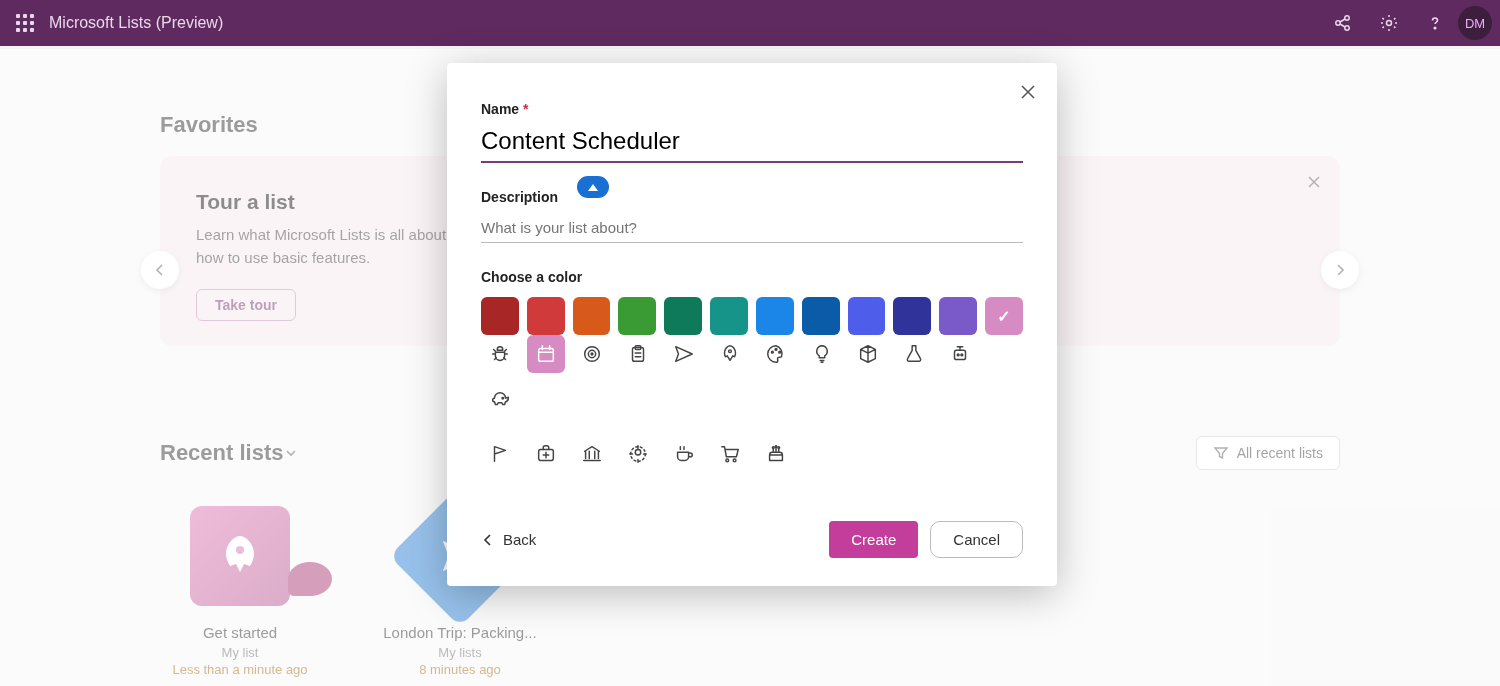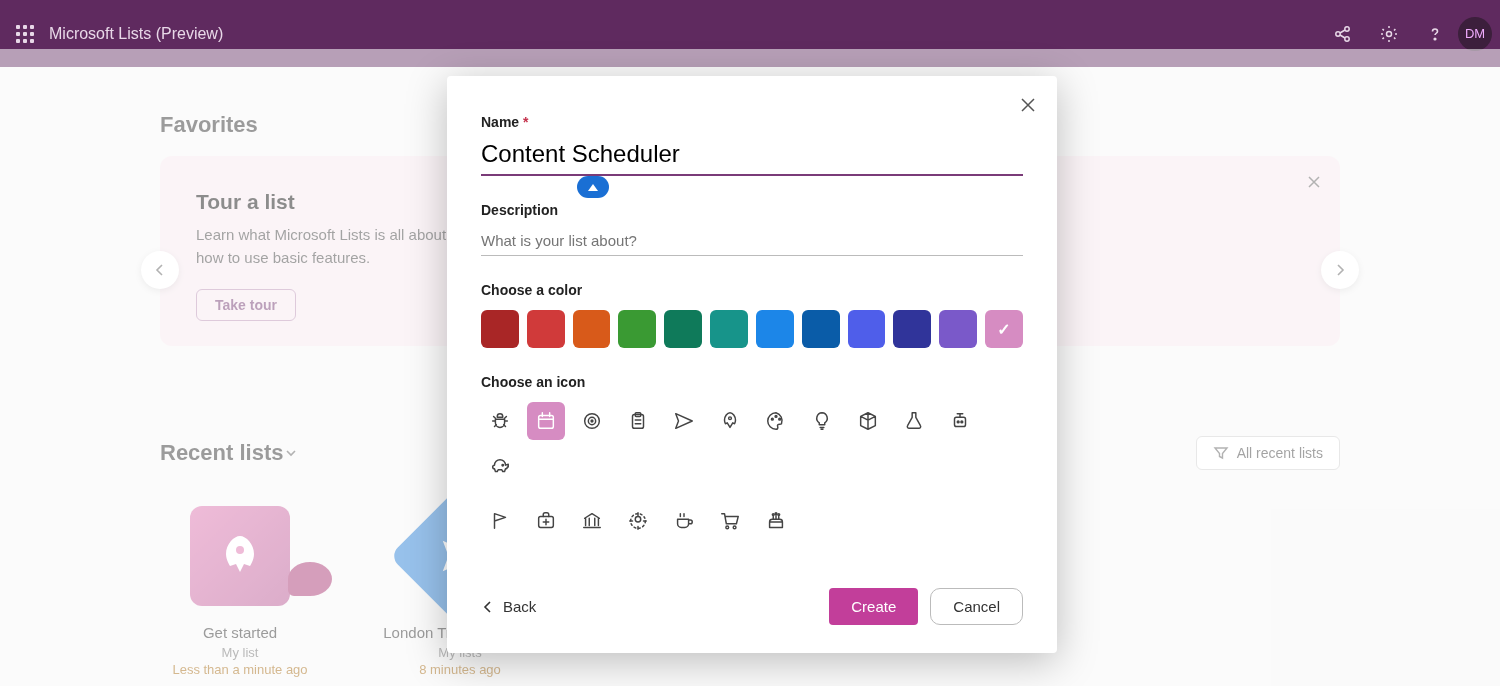--- a/index.html
+++ b/index.html
@@ -1,20 +1,20 @@
 <!DOCTYPE html>
 <html><head>
 <meta charset="utf-8">
 <style>
   * { box-sizing: border-box; margin: 0; padding: 0; font-family: "Segoe UI", -apple-system, sans-serif; }
   html, body { width: 1500px; height: 686px; overflow: hidden; }
   body { background: #f5f5f5; position: relative; }
 
   
-  .topbar { height: 67px; background: #5f2a5f; display: flex; align-items: center; color: #e8d8e8; }
+  .topbar { height: 46px; background: #5f2a5f; display: flex; align-items: center; color: #e8d8e8; }
   .topbar .waffle { width: 49px; height: 49px; display:flex; align-items:center; justify-content:center; }
   .topbar .waffle-icon { width:18px; height:18px; display:grid; grid-template-columns:repeat(3,4px); grid-template-rows:repeat(3,4px); gap:3px; }
   .topbar .waffle-icon span { background:#e8d8e8; border-radius:1px; }
   .topbar .title { font-size:16px; font-weight:500; }
   .topbar .spacer { flex:1; }
   .topbar .hicon { width:46px; height:49px; display:flex; align-items:center; justify-content:center; }
   .topbar .avatar { width:34px; height:34px; border-radius:50%; background:#3c1f3c; color:#f0abfc; display:flex; align-items:center; justify-content:center; font-size:13px; margin-right:8px; cursor:pointer; }
 
   
   .page { position:absolute; top:49px; left:0; right:0; bottom:0; padding-top:15px; }
@@ -39,21 +39,21 @@
   .list-card .tile.t2 { background:#1976d2; transform:rotate(45deg); border-radius:12px; }
   .list-card .tile.t2 svg { transform:rotate(-45deg); }
   .list-card .name { font-weight:400; font-size:15px; color:#222; }
   .list-card .sub { font-size:13px; color:#666; margin-top:4px; }
   .list-card .sub2 { font-size:13px; color:#a16207; margin-top:2px; }
 
   
   .scrim { position:absolute; inset:49px 0 0 0; background:rgba(255,255,255,0.55); }
 
   
-  .dialog { position:absolute; left:447px; top:76px; width:610px; background:white; border-radius:4px; box-shadow:0 8px 40px rgba(0,0,0,0.25); padding:38px 34px 28px; }
+  .dialog { position:absolute; left:447px; top:63px; width:610px; background:white; border-radius:4px; box-shadow:0 8px 40px rgba(0,0,0,0.25); padding:38px 34px 28px; }
   .dialog .close { position:absolute; right:20px; top:20px; cursor:pointer; color:#555; }
   .dialog label { font-size:14px; font-weight:600; color:#222; display:block; margin-bottom:6px; }
   .dialog .req { color:#c4314b; }
   .dialog .name-input { width:100%; border:none; border-bottom:2px solid #7a3b78; font-size:24px; font-weight:400; padding:4px 0 6px; outline:none; position:relative; }
   .caret-handle { position:absolute; left:577px; top:176px; width:32px; height:22px; background:#1a6fd4; border-radius:12px; display:flex; align-items:center; justify-content:center; }
   .caret-handle::before { content:""; width:0; height:0; border-left:5px solid transparent; border-right:5px solid transparent; border-bottom:7px solid white; }
   .dialog .desc-input { width:100%; border:none; border-bottom:1px solid #bbb; font-size:15px; padding:6px 0; outline:none; margin-top:2px; }
   .dialog .section-h { font-size:14px; font-weight:600; margin-top:26px; margin-bottom:12px; color:#222; }
   .swatches { display:flex; gap:8px; }
   .swatch { width:38px; height:38px; border-radius:6px; cursor:pointer; display:flex; align-items:center; justify-content:center; }
@@ -211,21 +211,20 @@
       <div class="swatch" style="background: rgb(15, 122, 90);"></div>
       <div class="swatch" style="background: rgb(23, 148, 138);"></div>
       <div class="swatch" style="background: rgb(28, 134, 232);"></div>
       <div class="swatch" style="background: rgb(10, 92, 168);"></div>
       <div class="swatch" style="background: rgb(79, 94, 234);"></div>
       <div class="swatch" style="background: rgb(48, 52, 154);"></div>
       <div class="swatch" style="background: rgb(122, 89, 201);"></div>
       <div class="swatch sel" style="background: rgb(214, 140, 194);"></div>
     </div>
 
-  <div class="section-h">Choose an icon</div>
   <div class="icon-grid" id="icon-grid">
       <div class="icon-pick">
         <svg width="22" height="22" viewBox="0 0 24 24" fill="none" stroke="#444" stroke-width="1.6" stroke-linecap="round" stroke-linejoin="round">
           <path d="M12 4a3 3 0 013 3v1h-6V7a3 3 0 013-3zM7 10h10v4a5 5 0 01-10 0v-4zM4 12h3M17 12h3M5 7l2 2M19 7l-2 2M6 18l2-2M18 18l-2-2"></path>
         </svg>
       </div>
       <div class="icon-pick sel">
         <svg width="22" height="22" viewBox="0 0 24 24" fill="none" stroke="white" stroke-width="1.6" stroke-linecap="round" stroke-linejoin="round">
           <rect x="4" y="6" width="16" height="14" rx="2"></rect>
           <path d="M4 10h16M8 3v4M16 3v4"></path>

